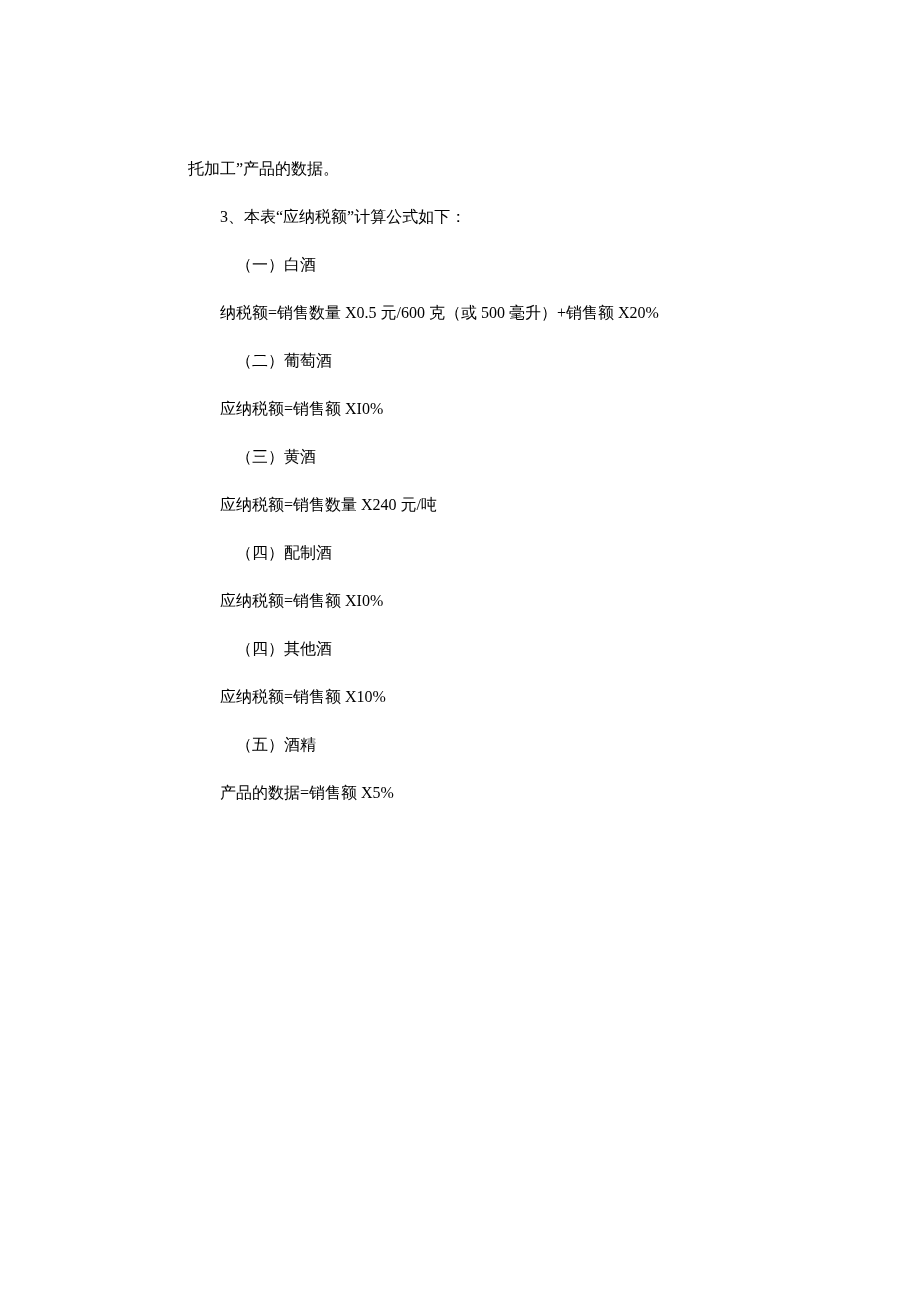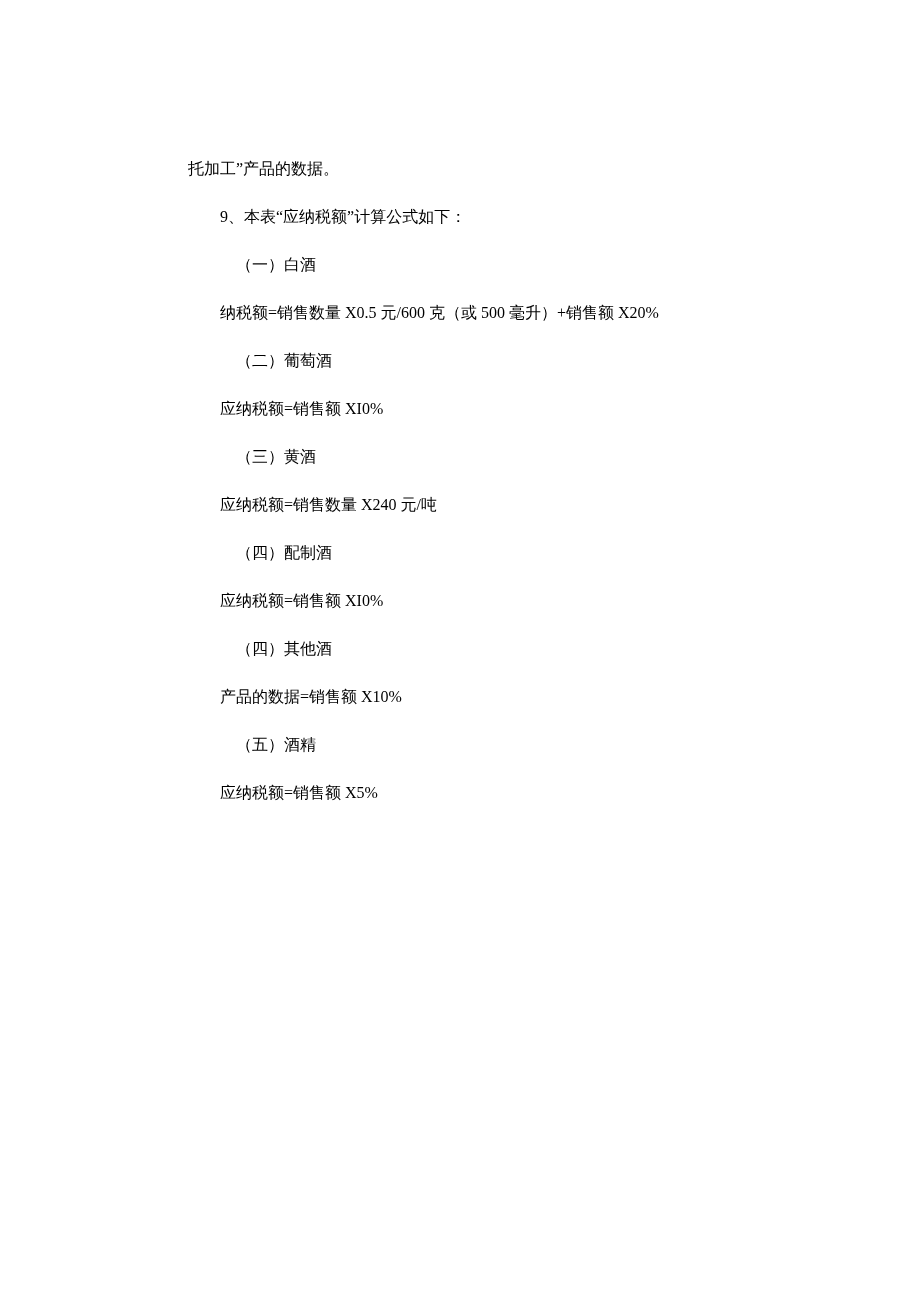--- a/index.html
+++ b/index.html
@@ -27,25 +27,25 @@
       padding-left: 32px;
     }
     .indent-2 {
       padding-left: 48px;
     }
   </style>
 </head>
 <body>
 
 <div class="line">托加工”产品的数据。</div>
-<div class="line indent-1">9、本表“应纳税额”计算公式如下：</div>
+<div class="line indent-1">3、本表“应纳税额”计算公式如下：</div>
 <div class="line indent-2">（一）白酒</div>
 <div class="line indent-1">纳税额=销售数量 X0.5 元/600 克（或 500 毫升）+销售额 X20%</div>
 <div class="line indent-2">（二）葡萄酒</div>
 <div class="line indent-1">应纳税额=销售额 XI0%</div>
 <div class="line indent-2">（三）黄酒</div>
 <div class="line indent-1">应纳税额=销售数量 X240 元/吨</div>
 <div class="line indent-2">（四）配制酒</div>
 <div class="line indent-1">应纳税额=销售额 XI0%</div>
 <div class="line indent-2">（四）其他酒</div>
-<div class="line indent-1">产品的数据=销售额 X10%</div>
+<div class="line indent-1">应纳税额=销售额 X10%</div>
 <div class="line indent-2">（五）酒精</div>
-<div class="line indent-1">应纳税额=销售额 X5%</div>
+<div class="line indent-1">产品的数据=销售额 X5%</div>
 
 </body></html>

